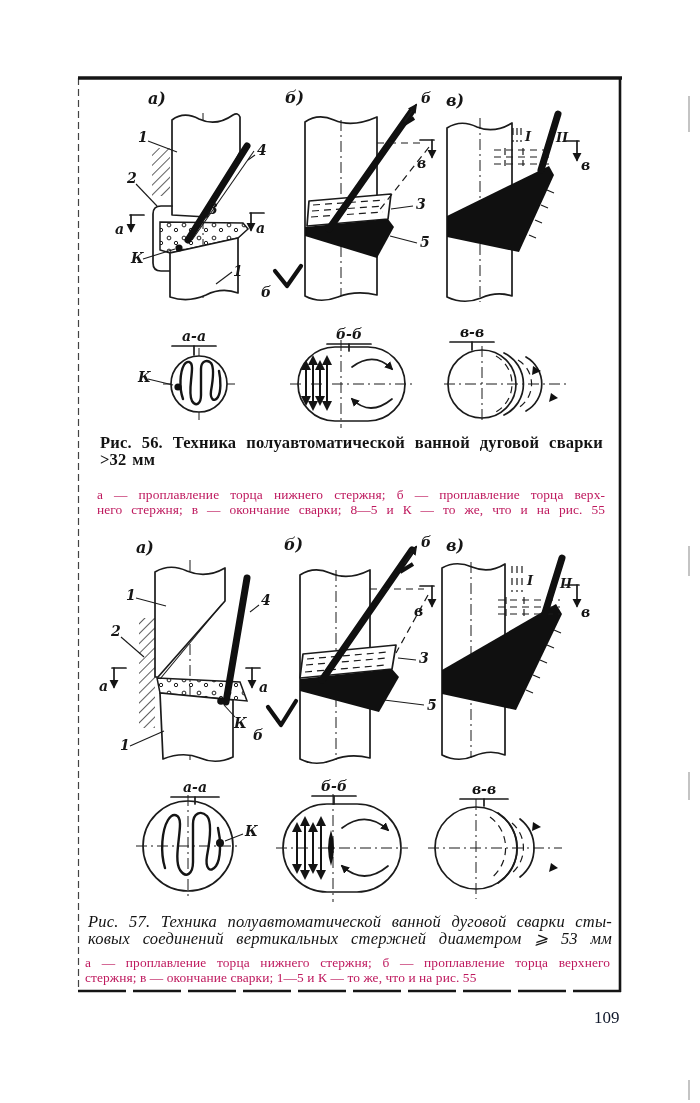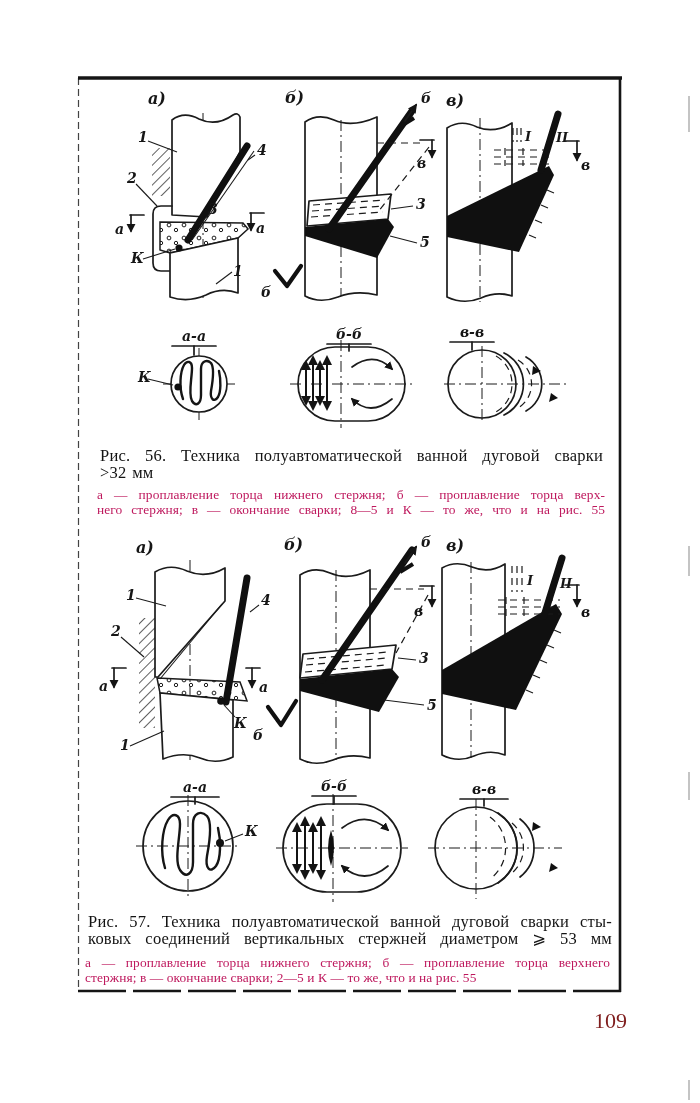--- a/index.html
+++ b/index.html
@@ -5,21 +5,21 @@
   html,body{margin:0;padding:0;background:#e9e9e9;}
   .page{
     position:relative;width:700px;height:1103px;background:#ffffff;
     overflow:hidden;font-family:"Liberation Serif","DejaVu Serif",serif;color:#141414;
   }
   .abs{position:absolute;}
   .cap{font-size:16.5px;line-height:17.4px;letter-spacing:.2px;word-spacing:1.5px;color:#131313;}
   .jl{text-align:justify;text-align-last:justify;}
   .cl{text-align:left;}
   .note{font-size:13.4px;line-height:14.6px;letter-spacing:.1px;color:#be185d;}
-  .pageno{font-size:22px;color:#7f1d1d;}
+  .pageno{font-size:17px;color:#0f172a;}
   svg{position:absolute;overflow:visible;}
   svg text{font-family:"DejaVu Serif","Liberation Serif",serif;font-style:italic;font-weight:bold;fill:#161616;}
   .t16{font-size:16px;} .t14{font-size:14px;} .t13{font-size:13px;}
   .s{stroke:#1b1b1b;fill:none;stroke-width:1.7;stroke-linejoin:round;stroke-linecap:round;}
   .sw{stroke:#1b1b1b;fill:#ffffff;stroke-width:1.7;stroke-linejoin:round;}
   .thin{stroke:#1b1b1b;fill:none;stroke-width:1.1;}
   .thick{stroke:#101010;fill:none;stroke-width:7;stroke-linecap:round;}
   .blk{fill:#101010;stroke:none;}
   .dd{stroke:#1b1b1b;fill:none;stroke-width:1;stroke-dasharray:11 4 2 4;}
   .dsh{stroke:#1b1b1b;fill:none;stroke-width:1.2;stroke-dasharray:7 5;}
@@ -204,21 +204,21 @@
       <circle class="s" cx="482" cy="384" r="34" stroke-width="2.4"></circle>
       <path class="s" d="M504,353 A33,34 0 0 1 504,415" stroke-width="2.4"></path>
       <path class="s" d="M526,357 A31,31 0 0 1 526,411" stroke-width="2.4"></path>
       <path class="dsh" d="M496,356 A31,32 0 0 1 496,412"></path>
       <path class="dsh" d="M518,360 A28,28 0 0 1 518,408"></path>
       <polygon class="blk" points="533,366 541,371 532,375"></polygon>
       <polygon class="blk" points="551,393 558,398 549,402"></polygon>
     </g>
   </svg>
 
-  <div class="abs cap" style="left:100px;top:447px;width:503px;">
+  <div class="abs cap" style="left:100px;top:434px;width:503px;font-weight:bold;">
     <div class="jl">Рис. 56. Техника полуавтоматической ванной дуговой сварки</div>
     <div class="cl">&gt;32 мм</div>
   </div>
   <div class="abs note" style="left:97px;top:488px;width:508px;">
     <div class="jl">а — проплавление торца нижнего стержня; б — проплавление торца верх-</div>
     <div class="jl">него стержня; в — окончание сварки; 8—5 и К — то же, что и на рис. 55</div>
   </div>
 
   <svg class="abs" style="left:95px;top:535px;" width="520" height="235" viewBox="95 535 520 235">
     <defs>
@@ -378,24 +378,24 @@
       <circle class="s" cx="476" cy="848" r="41" stroke-width="2.4"></circle>
       <path class="s" d="M498,813 A40,41 0 0 1 498,883" stroke-width="2.4"></path>
       <path class="s" d="M520,819 A37,37 0 0 1 520,877" stroke-width="2.4"></path>
       <path class="dsh" d="M490,817 A37,38 0 0 1 490,879"></path>
       <path class="dsh" d="M512,823 A33,33 0 0 1 512,873"></path>
       <polygon class="blk" points="533,822 541,827 532,831"></polygon>
       <polygon class="blk" points="551,863 558,868 549,872"></polygon>
     </g>
   </svg>
 
-  <div class="abs cap" style="left:88px;top:913px;width:524px;">
+  <div class="abs cap" style="left:88px;top:913px;width:524px;font-style:italic;">
     <div class="jl">Рис. 57. Техника полуавтоматической ванной дуговой сварки сты-</div>
     <div class="jl">ковых соединений вертикальных стержней диаметром ⩾ 53 мм</div>
   </div>
   <div class="abs note" style="left:85px;top:956px;width:525px;">
     <div class="jl">а — проплавление торца нижнего стержня; б — проплавление торца верхнего</div>
-    <div class="cl">стержня; в — окончание сварки; 2—5 и К — то же, что и на рис. 55</div>
+    <div class="cl">стержня; в — окончание сварки; 1—5 и К — то же, что и на рис. 55</div>
   </div>
 
   <div class="abs pageno" style="left:594px;top:1008px;">109</div>
 
 </div>
 
 </body></html>

